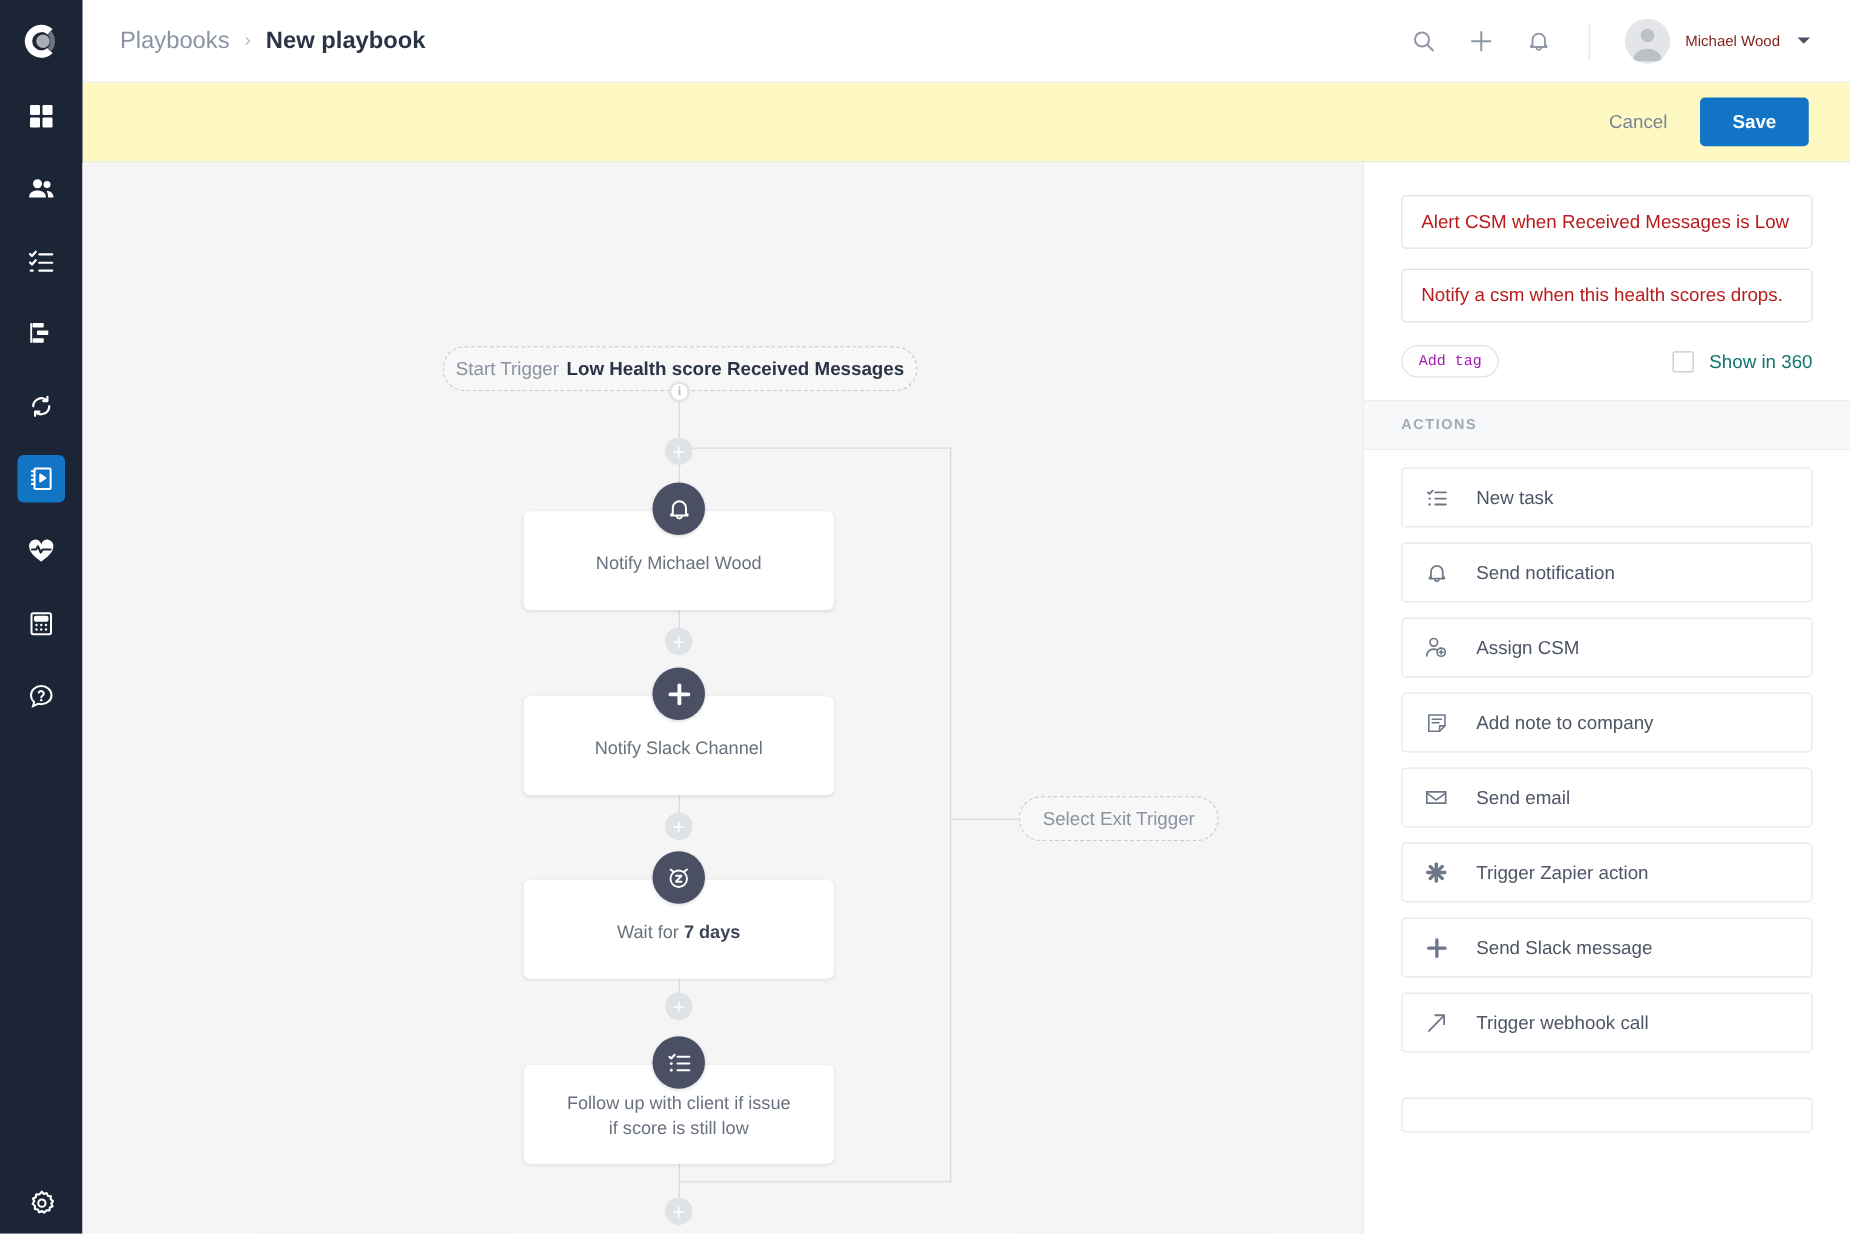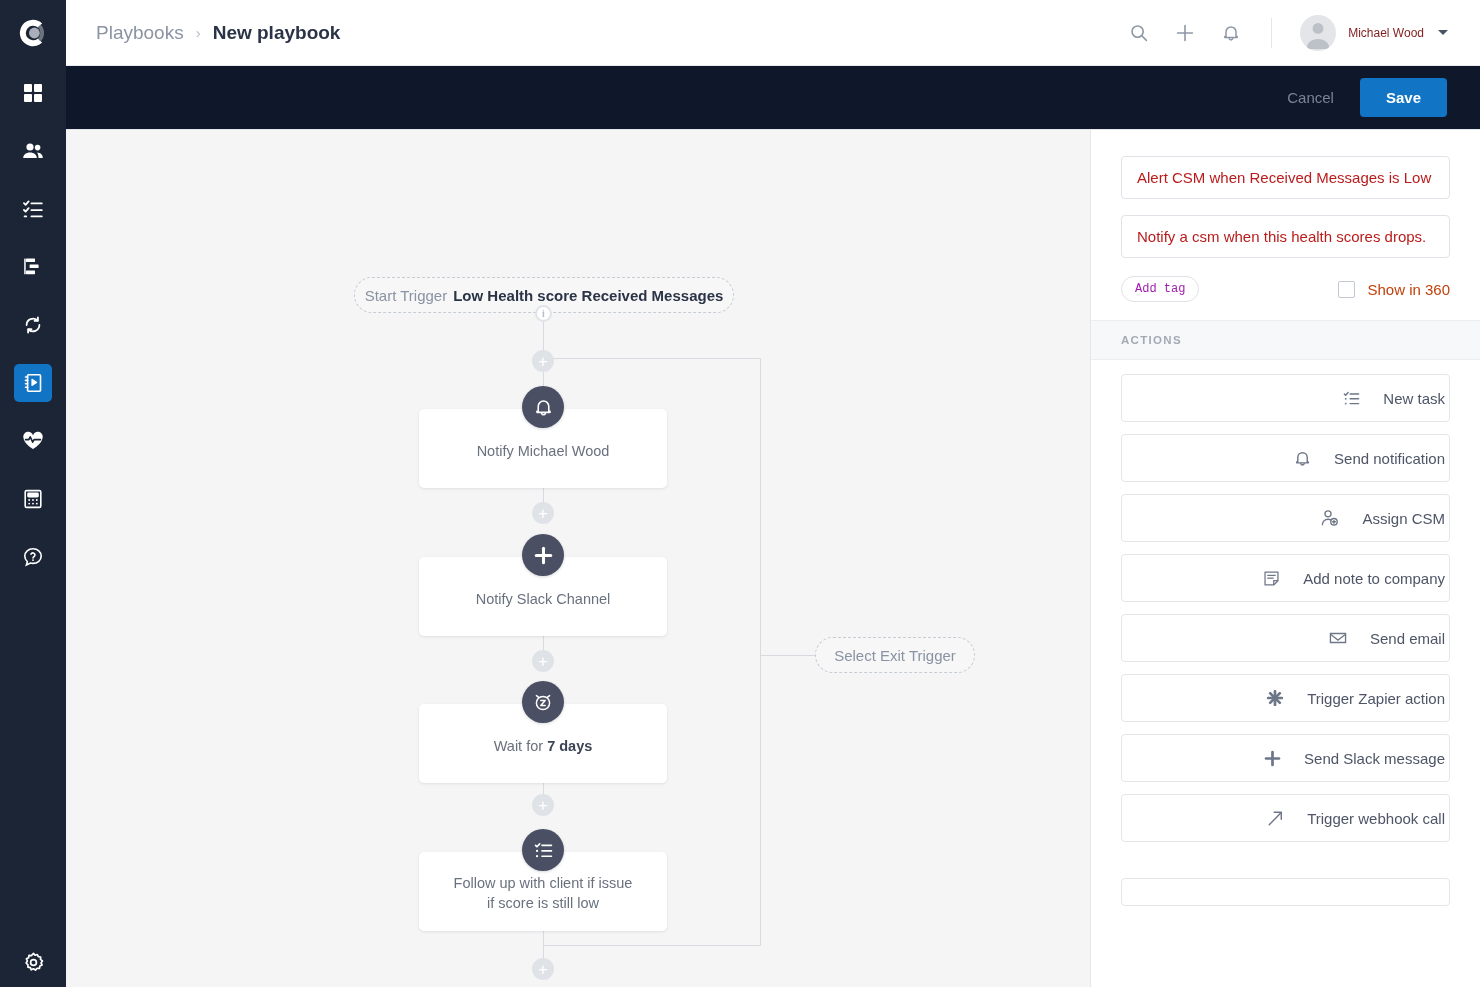--- a/index.html
+++ b/index.html
@@ -55,21 +55,21 @@
   .user { display: flex; align-items: center; gap: 12px; cursor: pointer; }
   .avatar {
     width: 36px; height: 36px; border-radius: 50%; background: #e3e5e8;
     display: flex; align-items: flex-end; justify-content: center; overflow: hidden;
   }
   .user-name { font-size: 12px; color: #7f1d1d; }
   .caret { width: 0; height: 0; border-left: 5px solid transparent; border-right: 5px solid transparent; border-top: 5px solid #4a5364; margin-left: 2px; }
 
   
   .actionbar {
-    height: 64px; flex: 0 0 64px; background: #0f172a;
+    height: 64px; flex: 0 0 64px; background: #fef9c3;
     border-bottom: 1px solid #e4e7ea;
     display: flex; align-items: center; justify-content: flex-end;
     padding-right: 33px; gap: 26px;
   }
   .btn-cancel { font-size: 15px; color: #7a8494; background: none; border: none; cursor: pointer; font-family: inherit; }
   .btn-save {
     background: #1274c4; color: #fff; border: none; border-radius: 4px;
     font-size: 15px; font-weight: 600; padding: 11px 26px; cursor: pointer; font-family: inherit;
   }
 
@@ -144,33 +144,33 @@
     font-family: inherit; background: #fff;
   }
   .field::placeholder { color: #9aa2b0; }
   .tagrow { display: flex; align-items: center; justify-content: space-between; margin-top: 4px; }
   .tag-pill {
     border: 1px solid #dfe2e6; border-radius: 14px; background: #fff;
     font-size: 12px; color: #a21caf; padding: 5px 13px; cursor: pointer; font-family: Liberation Mono, monospace;
   }
   .check-wrap { display: flex; align-items: center; gap: 12px; cursor: pointer; }
   .checkbox { width: 17px; height: 17px; border: 1px solid #c3c9d1; border-radius: 2px; background: #fff; }
-  .check-label { font-size: 15px; color: #c2410c; }
+  .check-label { font-size: 15px; color: #0f766e; }
 
   .section-head {
     background: #f7f8f9; border-top: 1px solid #eceef0; border-bottom: 1px solid #eceef0;
     font-size: 11.5px; letter-spacing: 1.3px; color: #a3aab6; font-weight: 600;
     padding: 13px 30px;
   }
   .list { padding: 14px 30px 6px 30px; }
   .list-btn {
     width: 100%; display: flex; align-items: center; gap: 22px;
     border: 1px solid #e4e7ea; border-radius: 4px; background: #fff;
-    padding: 13px 4px; margin-bottom: 12px;
-    font-size: 15px; color: #4d5566; cursor: pointer; font-family: inherit; text-align: left; justify-content: flex-end;
+    padding: 13px 17px; margin-bottom: 12px;
+    font-size: 15px; color: #4d5566; cursor: pointer; font-family: inherit; text-align: left;
   }
   .list-ic { width: 20px; height: 20px; display: flex; align-items: center; justify-content: center; color: #6e7788; flex: 0 0 20px; }
   .flows-wrap { padding-top: 0; }
 </style>
 </head>
 <body>
 
 <div class="app">
 
   <nav class="rail">

